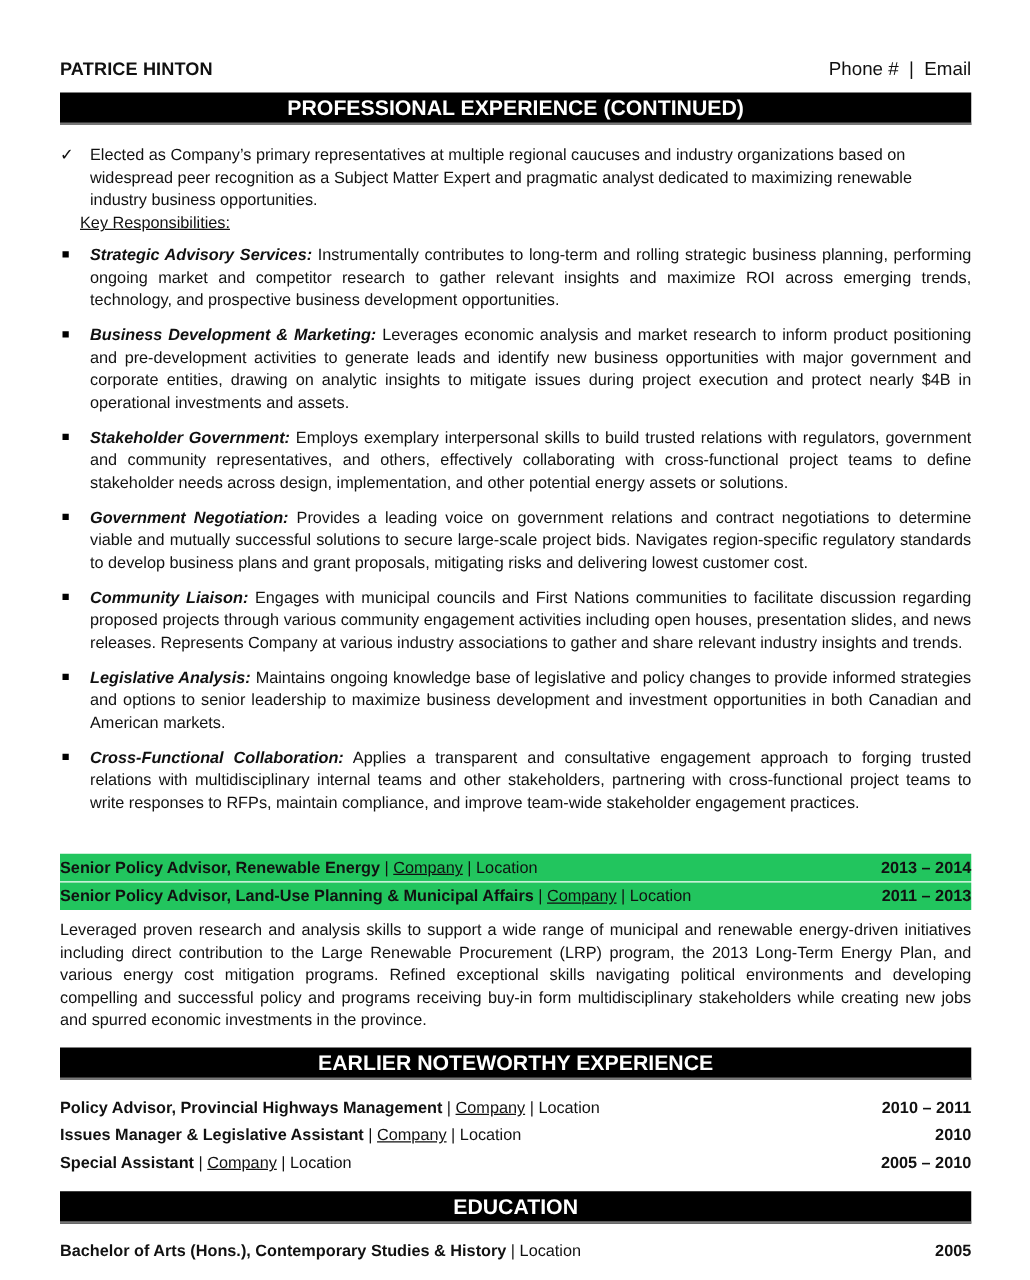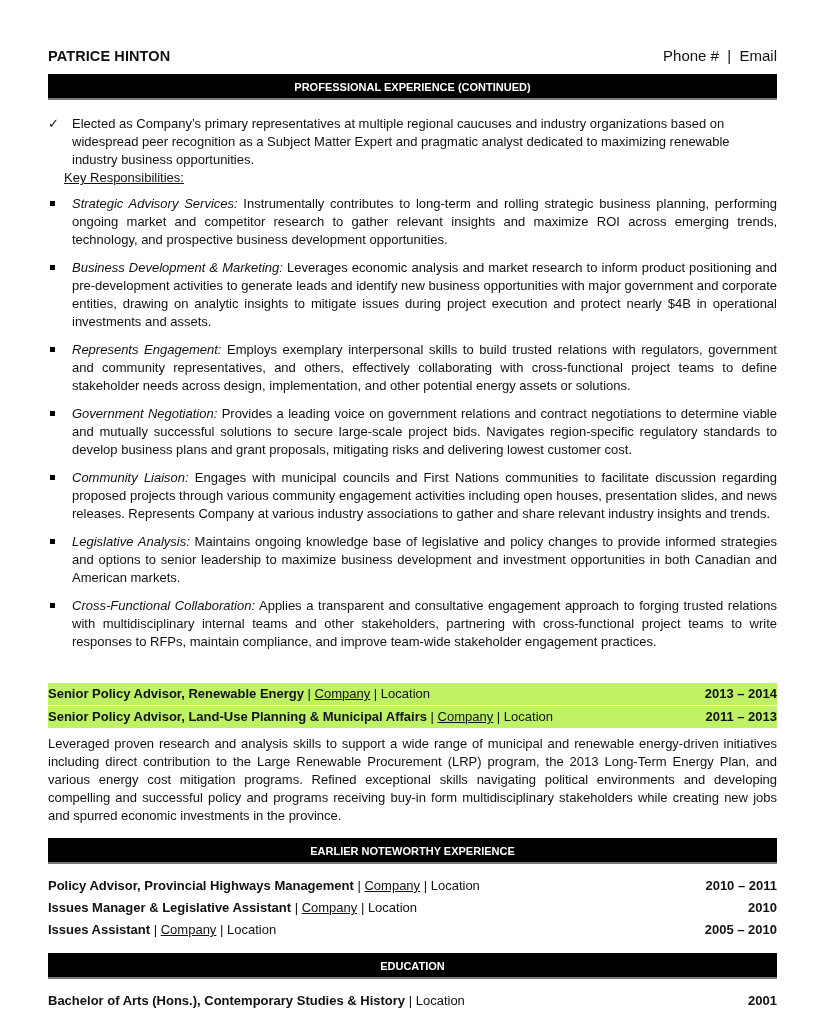--- a/index.html
+++ b/index.html
@@ -12,41 +12,41 @@
     position: absolute; top: 48px; left: 0; width: 729px; height: 20px;
   }
   .name {
     position: absolute; left: 0; top: 0; font-weight: bold; font-size: 14.5px; letter-spacing: 0.1px; text-align: center;
   }
   .contact {
     position: absolute; right: 0; top: -1px; font-size: 15px; color: #111;
   }
   .section-bar {
     position: absolute; left: 0; width: 729px; height: 26px; background: #000;
-    border-bottom: 2px solid #777; color: #fff; font-weight: bold; font-size: 11px;
+    border-bottom: 2px solid #777; color: #fff; font-weight: bold; font-size: 17px;
     text-align: center; line-height: 26px; box-sizing: border-box;
   }
   .txt { font-size: 13px; line-height: 18px; }
   .check-item { position: absolute; left: 0; top: 115px; width: 729px; }
   .check-item .mark { position: absolute; left: 0; top: 0; font-size: 13px; }
   .check-item .body { margin-left: 24px; }
   .keyresp {
     position: absolute; left: 16px; top: 170px; text-decoration: underline; font-size: 13px;
   }
   .bullets { position: absolute; left: 0; top: 195px; width: 729px; }
   .bullet { position: relative; margin-bottom: 10px; }
   .bullet .sq {
     position: absolute; left: 2px; top: 6px; width: 5px; height: 5px; background: #000;
   }
   .bullet .body { margin-left: 24px; text-align: justify; }
-  .bullet .title { font-weight: normal; font-style: italic; }
+  .bullet .title { font-weight: bold; font-style: italic; }
   .role {
     position: absolute; left: 0; width: 729px; height: 22px; line-height: 22px; font-size: 13px;
   }
-  .role.shaded { background: #bef264; }
+  .role.shaded { background: #22c55e; }
   .role .left { position: absolute; left: 0; top: 0; white-space: nowrap; }
   .role .right { position: absolute; right: 0; top: 0; font-weight: bold; }
   .role .title { font-weight: bold; }
   .role .company { text-decoration: underline; }
   .para {
     position: absolute; left: 0; top: 735px; width: 729px; text-align: justify;
   }
 </style>
 </head>
 <body>
@@ -71,21 +71,21 @@
     <div class="bullet">
       <span class="sq"></span>
       <div class="body"><span class="title">Strategic Advisory Services:</span><span> Instrumentally contributes to long-term and rolling strategic business planning, performing ongoing market and competitor research to gather relevant insights and maximize ROI across emerging trends, technology, and prospective business development opportunities.</span></div>
     </div>
     <div class="bullet">
       <span class="sq"></span>
       <div class="body"><span class="title">Business Development &amp; Marketing:</span><span> Leverages economic analysis and market research to inform product positioning and pre-development activities to generate leads and identify new business opportunities with major government and corporate entities, drawing on analytic insights to mitigate issues during project execution and protect nearly $4B in operational investments and assets.</span></div>
     </div>
     <div class="bullet">
       <span class="sq"></span>
-      <div class="body"><span class="title">Represents Engagement:</span><span> Employs exemplary interpersonal skills to build trusted relations with regulators, government and community representatives, and others, effectively collaborating with cross-functional project teams to define stakeholder needs across design, implementation, and other potential energy assets or solutions.</span></div>
+      <div class="body"><span class="title">Stakeholder Government:</span><span> Employs exemplary interpersonal skills to build trusted relations with regulators, government and community representatives, and others, effectively collaborating with cross-functional project teams to define stakeholder needs across design, implementation, and other potential energy assets or solutions.</span></div>
     </div>
     <div class="bullet">
       <span class="sq"></span>
       <div class="body"><span class="title">Government Negotiation:</span><span> Provides a leading voice on government relations and contract negotiations to determine viable and mutually successful solutions to secure large-scale project bids. Navigates region-specific regulatory standards to develop business plans and grant proposals, mitigating risks and delivering lowest customer cost.</span></div>
     </div>
     <div class="bullet">
       <span class="sq"></span>
       <div class="body"><span class="title">Community Liaison:</span><span> Engages with municipal councils and First Nations communities to facilitate discussion regarding proposed projects through various community engagement activities including open houses, presentation slides, and news releases. Represents Company at various industry associations to gather and share relevant industry insights and trends.</span></div>
     </div>
     <div class="bullet">
@@ -113,24 +113,24 @@
 
   <div class="role" style="top:875px;">
     <div class="left"><span class="title">Policy Advisor, Provincial Highways Management</span><span style="white-space:pre;"> | </span><span class="company">Company</span><span style="white-space:pre;"> | </span><span>Location</span></div>
     <div class="right">2010 – 2011</div>
   </div>
   <div class="role" style="top:897px;">
     <div class="left"><span class="title">Issues Manager &amp; Legislative Assistant</span><span style="white-space:pre;"> | </span><span class="company">Company</span><span style="white-space:pre;"> | </span><span>Location</span></div>
     <div class="right">2010</div>
   </div>
   <div class="role" style="top:919px;">
-    <div class="left"><span class="title">Issues Assistant</span><span style="white-space:pre;"> | </span><span class="company">Company</span><span style="white-space:pre;"> | </span><span>Location</span></div>
+    <div class="left"><span class="title">Special Assistant</span><span style="white-space:pre;"> | </span><span class="company">Company</span><span style="white-space:pre;"> | </span><span>Location</span></div>
     <div class="right">2005 – 2010</div>
   </div>
 
   <div class="section-bar" style="top:953px;">EDUCATION</div>
 
   <div class="role" style="top:990px;">
     <div class="left"><span class="title">Bachelor of Arts (Hons.), Contemporary Studies &amp; History</span><span style="white-space:pre;"> | </span><span>Location</span></div>
-    <div class="right">2001</div>
+    <div class="right">2005</div>
   </div>
 
 </div>
 
 </body></html>

